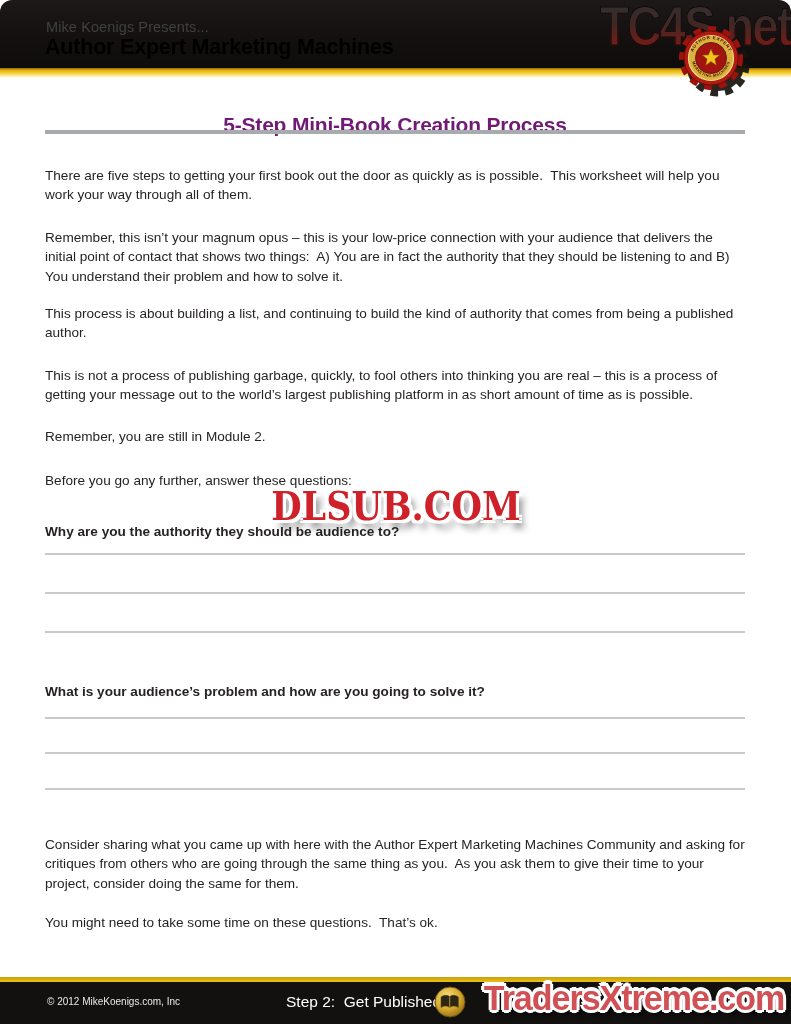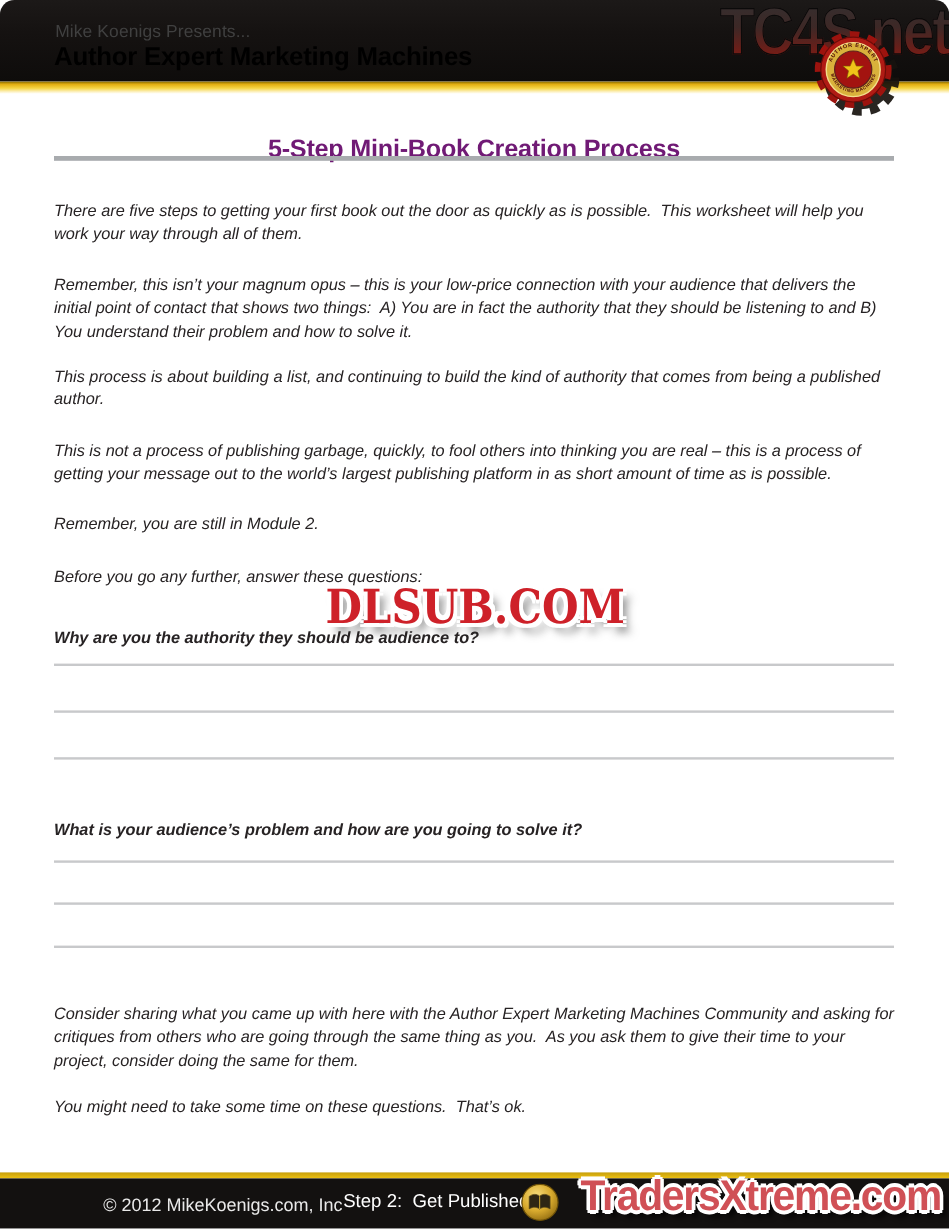--- a/index.html
+++ b/index.html
@@ -18,21 +18,21 @@
     transform:scale(.95,1.1);transform-origin:top right;
     background:linear-gradient(180deg,#333031 5%,#3d2826 45%,#7c1b14 85%,#8d2318 100%);
     -webkit-background-clip:text;background-clip:text;color:transparent;
     -webkit-text-stroke:1px #0b0a0a;}
   .badge{position:absolute;left:674px;top:20px;width:78px;height:78px;z-index:5;}
 
   
   .content-title{position:absolute;left:45px;top:99px;width:700px;text-align:center;
     font-size:21px;font-weight:bold;color:#701a75;letter-spacing:-.2px;}
   .title-rule{position:absolute;left:45px;top:130px;width:700px;height:4px;background:#a8abae;}
-  .para{position:absolute;left:45px;width:700px;font-size:13.6px;line-height:1.45;white-space:pre-wrap;font-style:italic;}
+  .para{position:absolute;left:45px;width:700px;font-size:13.6px;line-height:1.45;white-space:pre-wrap;}
   .italic{}
   .qlabel{font-weight:bold;}
   .ans-line{position:absolute;left:45px;width:700px;height:2px;background:#c8c9cb;}
 
   
   .dlsub{position:absolute;left:250px;top:483px;width:292px;text-align:center;z-index:6;
     font-family:"DejaVu Serif",serif;font-weight:bold;font-size:35px;letter-spacing:0px;
     color:#ce2129;transform:scaleY(1.12);transform-origin:center top;
     text-shadow:
       -3px -3px 0 #fff, 3px -3px 0 #fff, -3px 3px 0 #fff, 3px 3px 0 #fff,
@@ -43,21 +43,21 @@
     transform:scaleY(1.05);transform-origin:center top;
     text-shadow:
       -2px -2px 0 #fff, 2px -2px 0 #fff, -2px 2px 0 #fff, 2px 2px 0 #fff,
       -3px 0 0 #fff, 3px 0 0 #fff, 0 -3px 0 #fff, 0 3px 0 #fff,
       5px 5px 4px rgba(0,0,0,.8);}
 
   
   .footer-stripe{position:absolute;left:0;top:977px;width:791px;height:5px;
     background:linear-gradient(180deg,#c79f0b,#ecc115);}
   .footer-black{position:absolute;left:0;top:982px;width:791px;height:42px;background:#131110;}
-  .copyright{position:absolute;left:47px;top:996px;font-size:15px;color:#e9e9e9;z-index:4;margin-left:39px;}
+  .copyright{position:absolute;left:47px;top:996px;font-size:10px;color:#e9e9e9;z-index:4;}
   .step-label{position:absolute;left:286px;top:993px;font-size:15.5px;color:#ffffff;z-index:4;white-space:pre-wrap;}
   .book-badge{position:absolute;left:434px;top:986px;width:32px;height:32px;z-index:4;}
 </style>
 </head>
 <body>
 
 <div class="page">
 
   <div class="header-black"></div>
   <div class="tc4s">TC4S.net</div>

